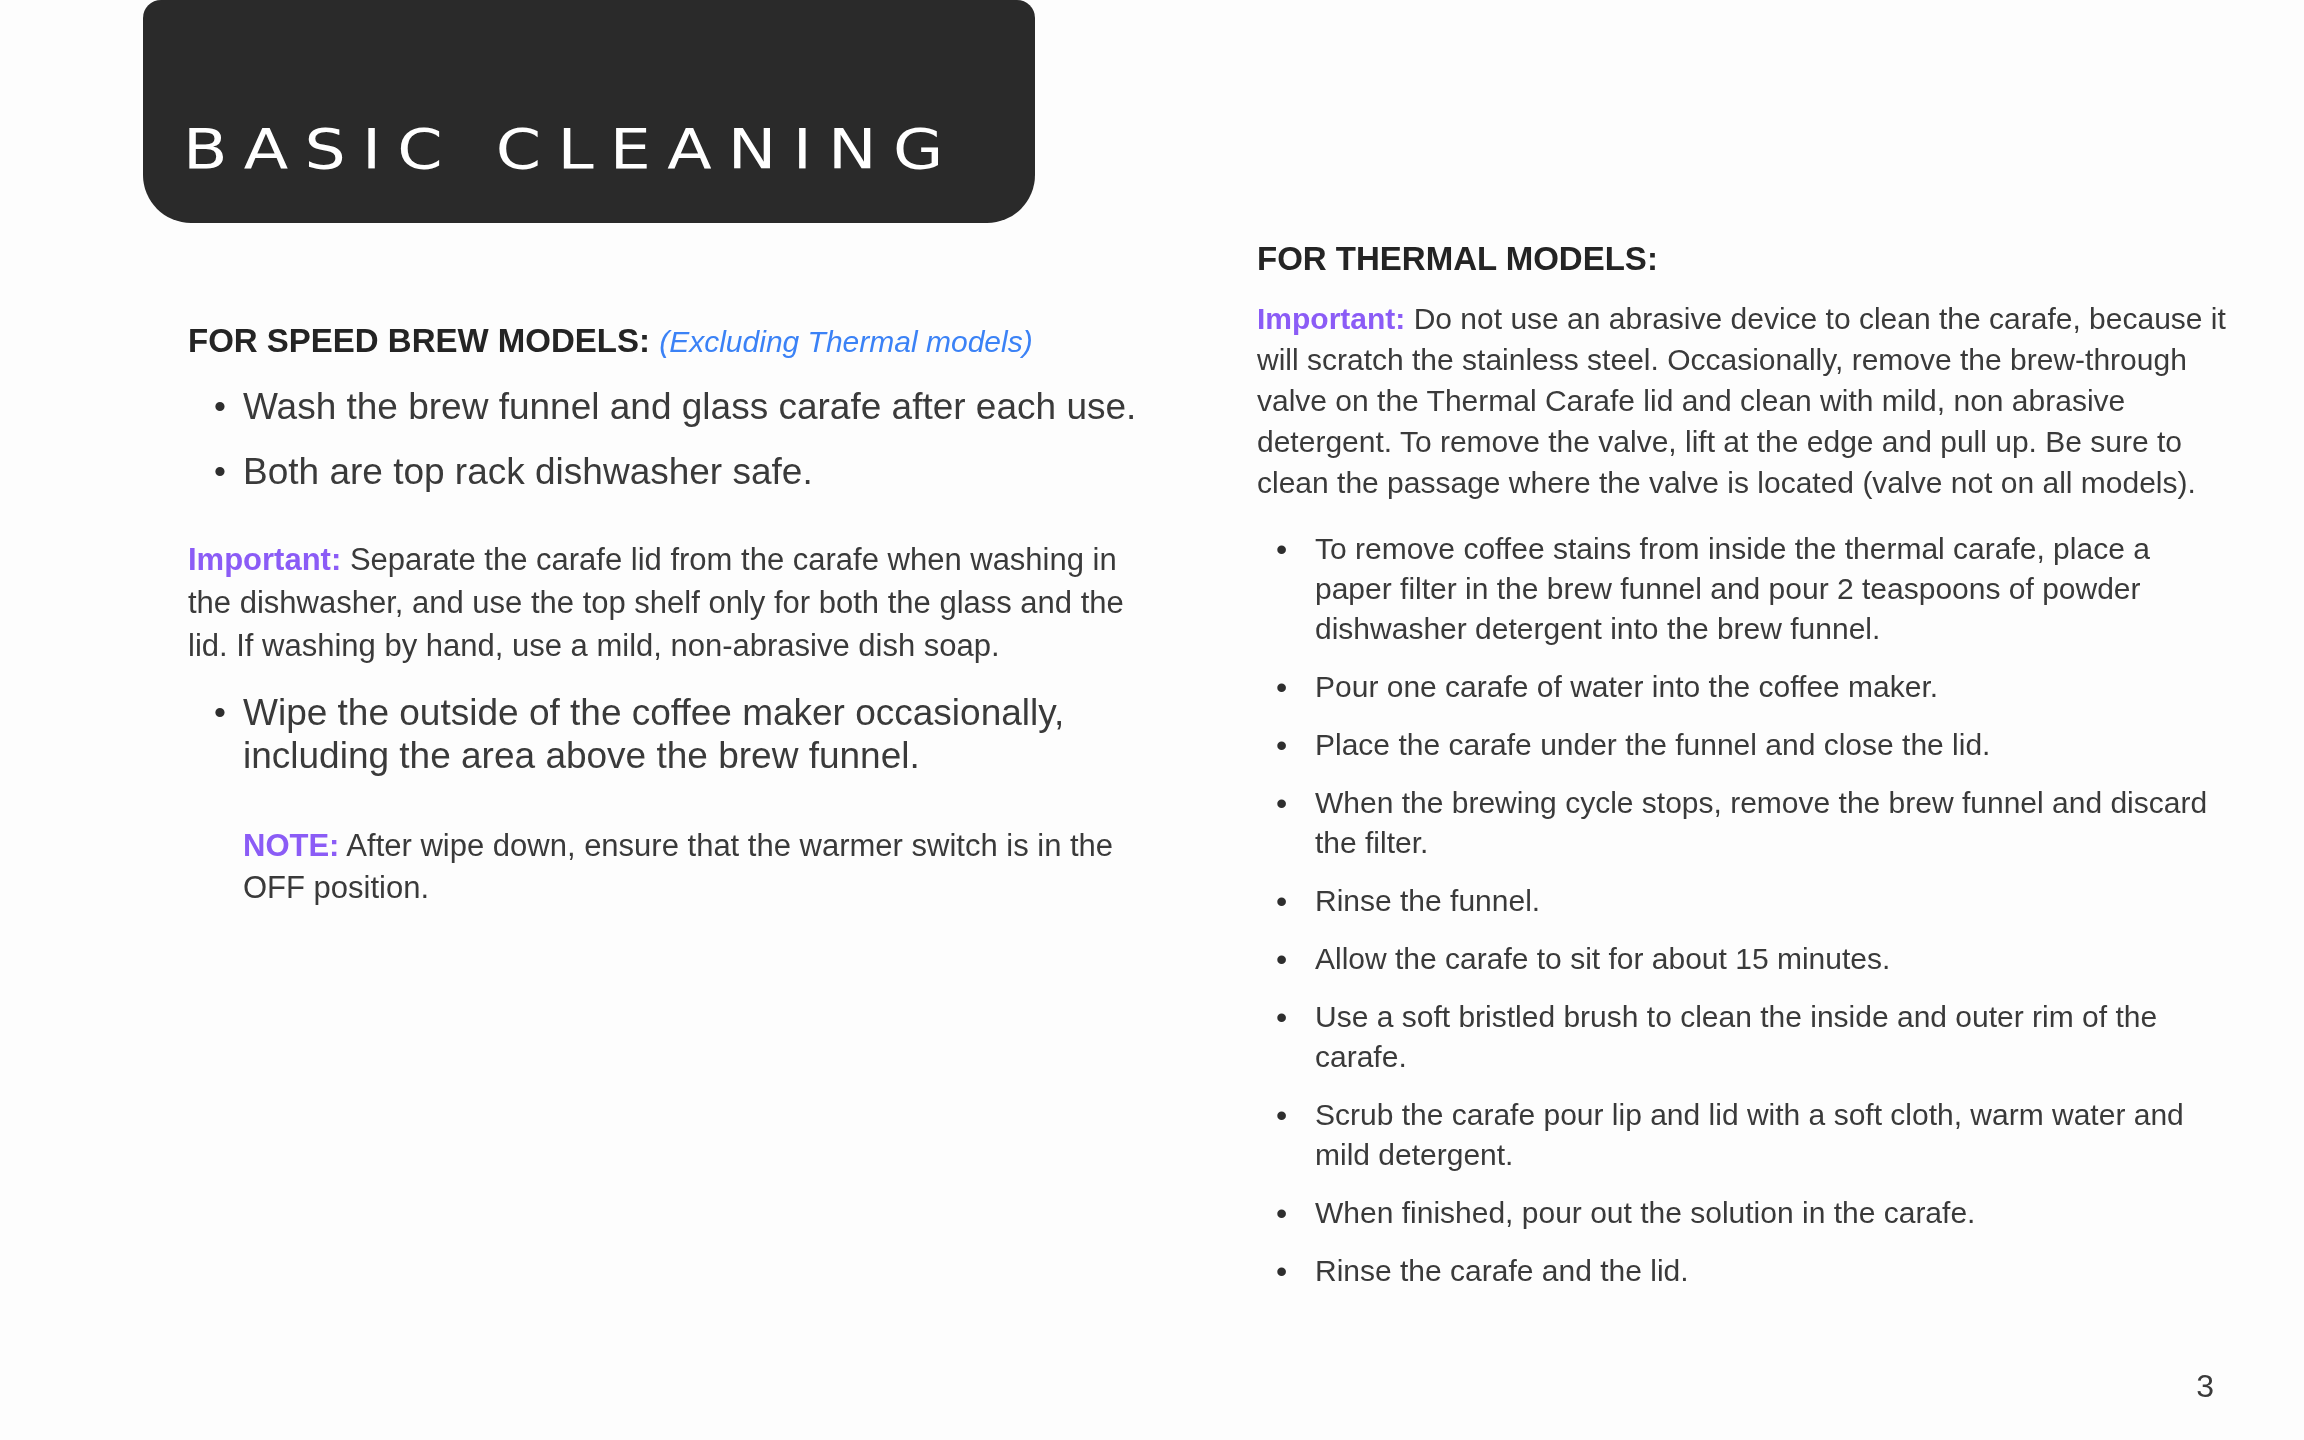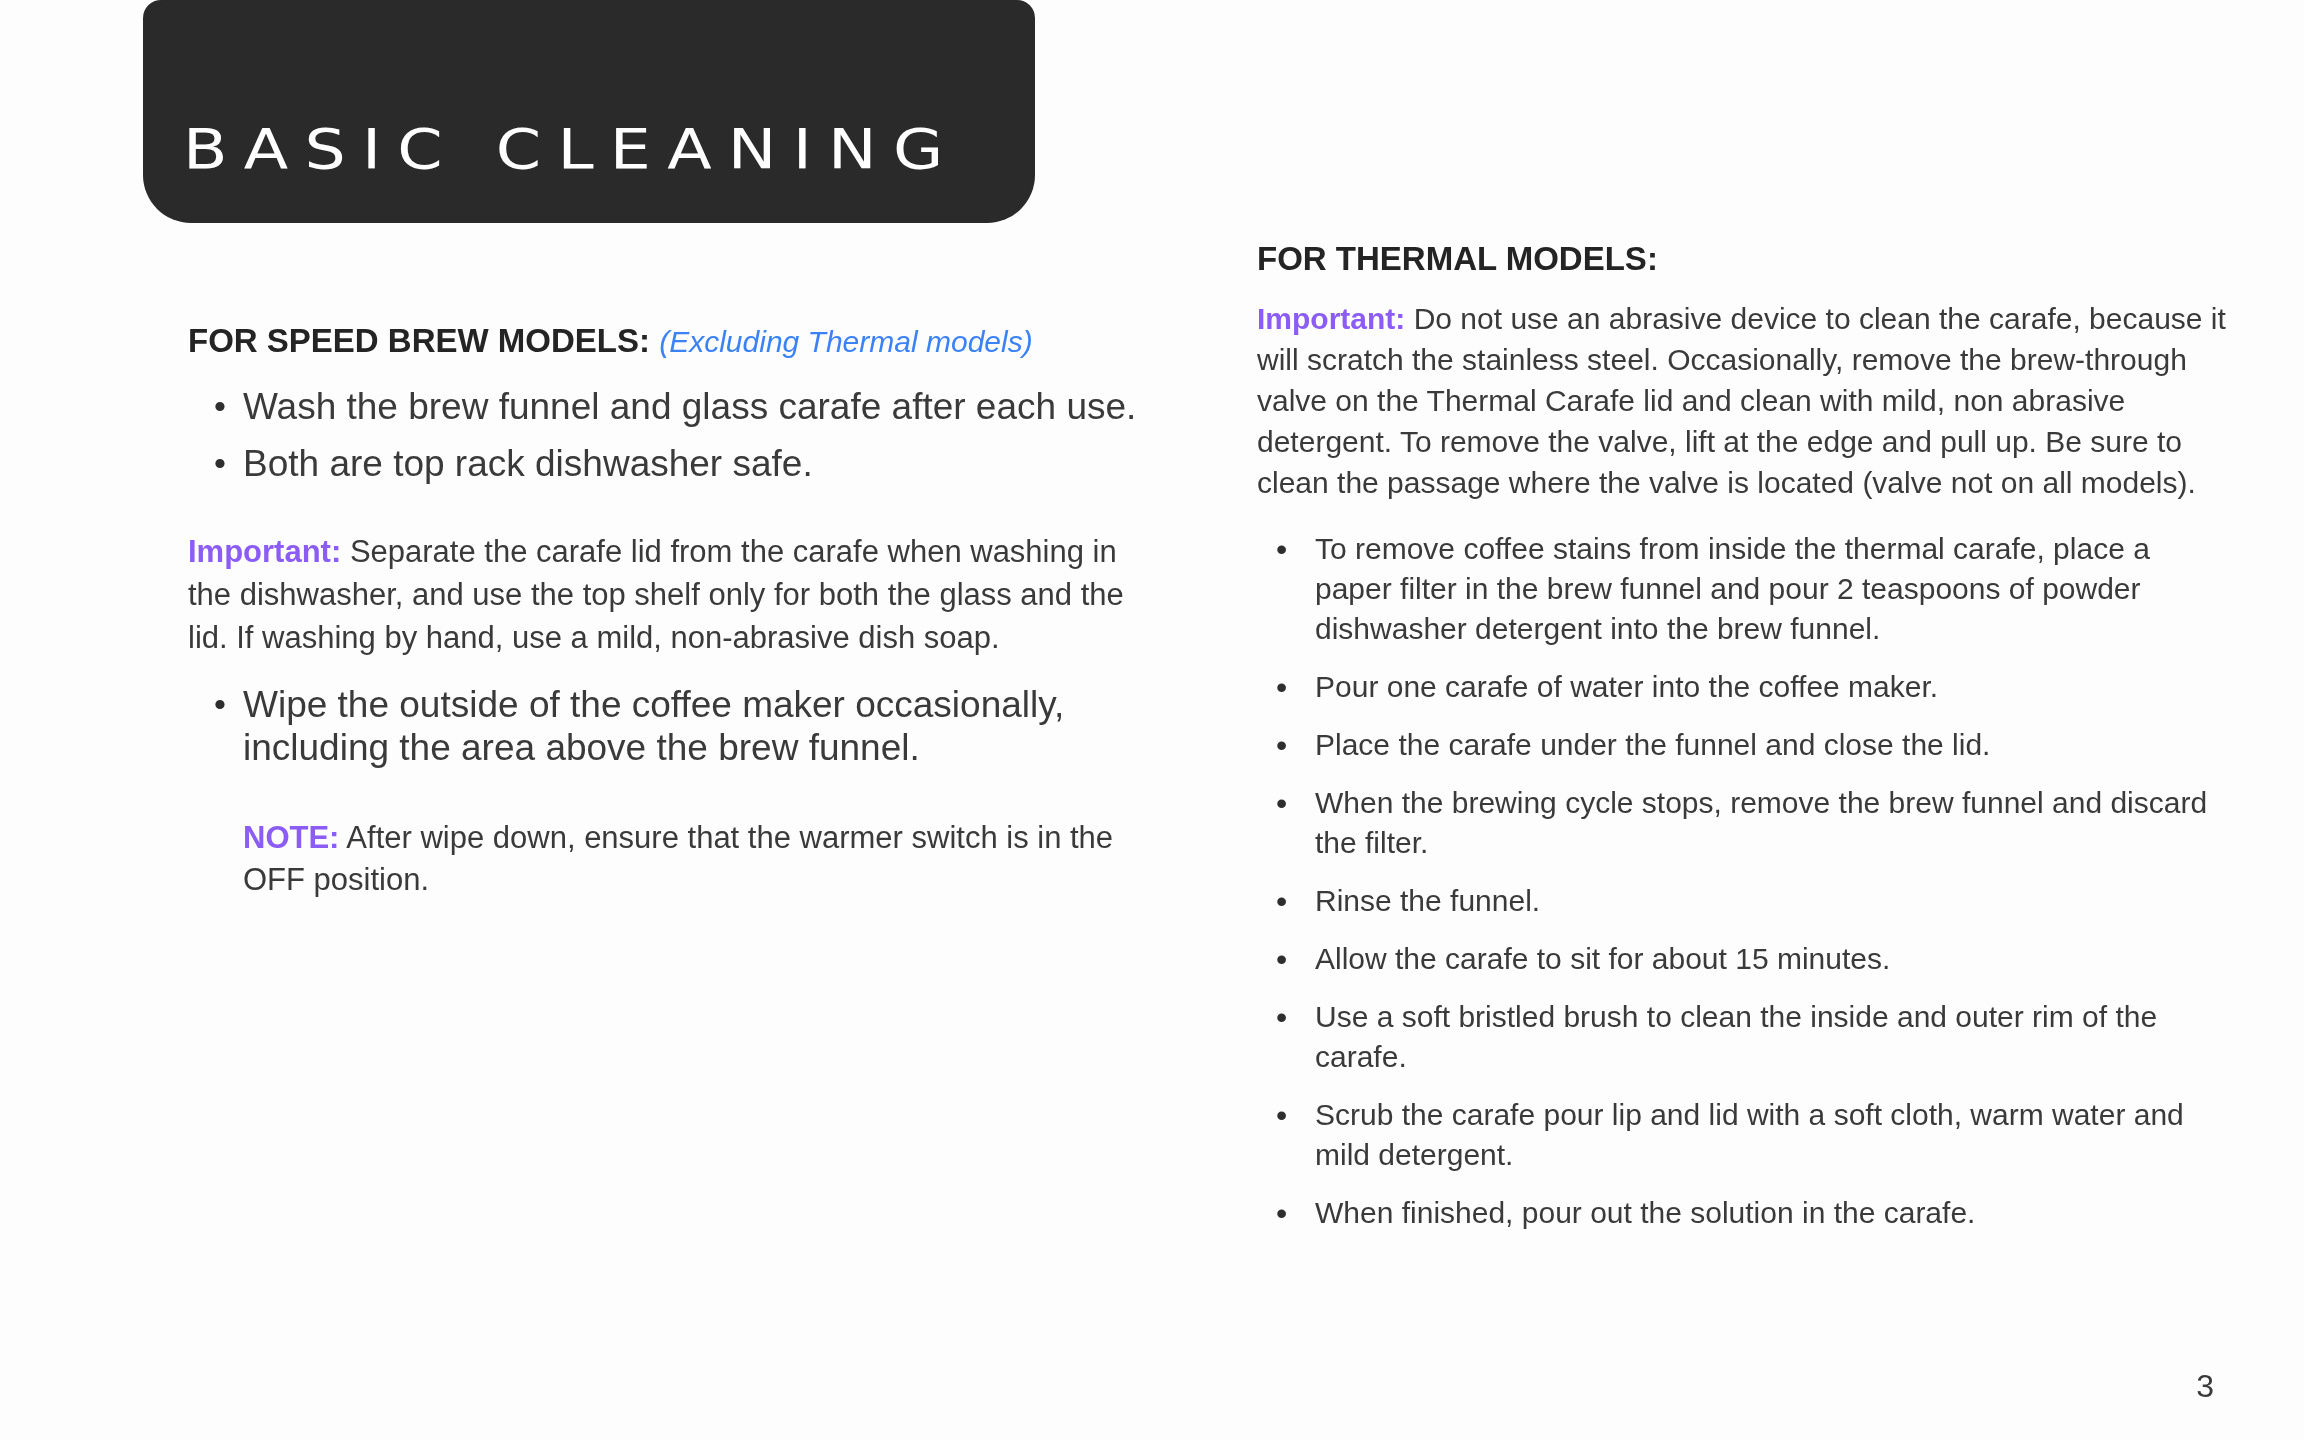--- a/index.html
+++ b/index.html
@@ -87,21 +87,21 @@
   }
   ul.bullets li::before {
     content: "\2022";
     position: absolute;
     left: 26px;
     top: 0;
     font-size: 34px;
     color: #2e2e2e;
   }
   ul.bullets-top { margin-top: 0; }
-  ul.bullets-top li + li { margin-top: 14px; }
+  ul.bullets-top li + li { margin-top: 22px; }
   ul.bullets-mid { margin-top: 24px; }
 
   .col-right ul.bullets { margin-top: 26px; }
   .col-right ul.bullets li {
     padding-left: 58px;
     font-size: 30px;
     line-height: 40px;
     margin-bottom: 18px;
   }
   .col-right ul.bullets li::before { left: 19px; font-size: 32px; }
@@ -159,18 +159,19 @@
     <ul class="bullets">
       <li>To remove coffee stains from inside the thermal carafe, place a paper filter in the brew funnel and pour 2 teaspoons of powder dishwasher detergent into the brew funnel.</li>
       <li>Pour one carafe of water into the coffee maker.</li>
       <li>Place the carafe under the funnel and close the lid.</li>
       <li>When the brewing cycle stops, remove the brew funnel and discard the filter.</li>
       <li>Rinse the funnel.</li>
       <li>Allow the carafe to sit for about 15 minutes.</li>
       <li>Use a soft bristled brush to clean the inside and outer rim of the carafe.</li>
       <li>Scrub the carafe pour lip and lid with a soft cloth, warm water and mild detergent.</li>
       <li>When finished, pour out the solution in the carafe.</li>
+      <li>Rinse the carafe and the lid.</li>
     </ul>
   </div>
 
   <div class="page-number">3</div>
 
 </div>
 
 </body></html>

